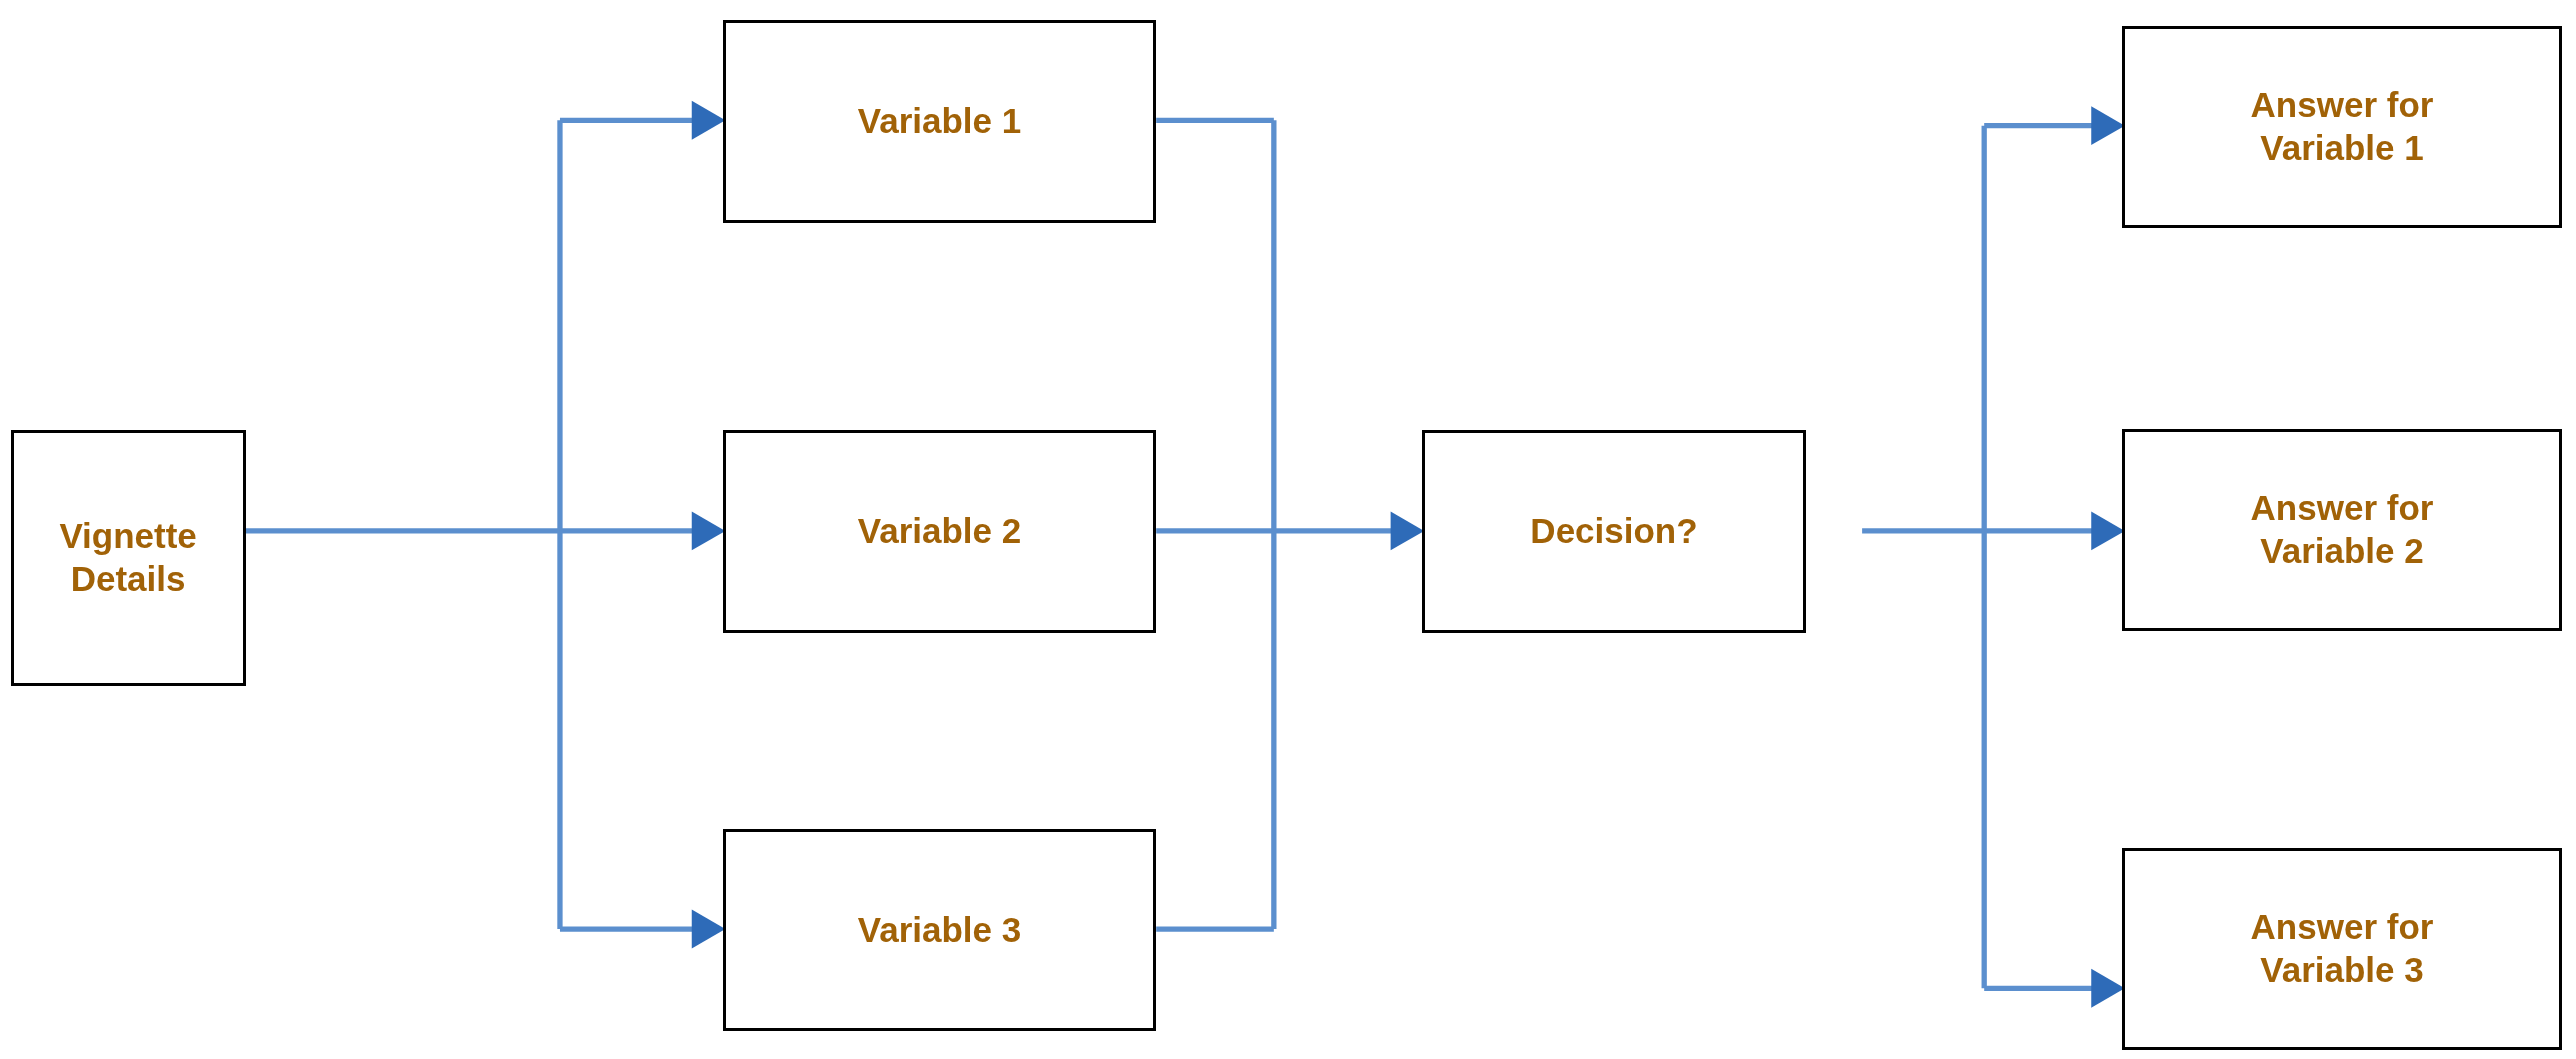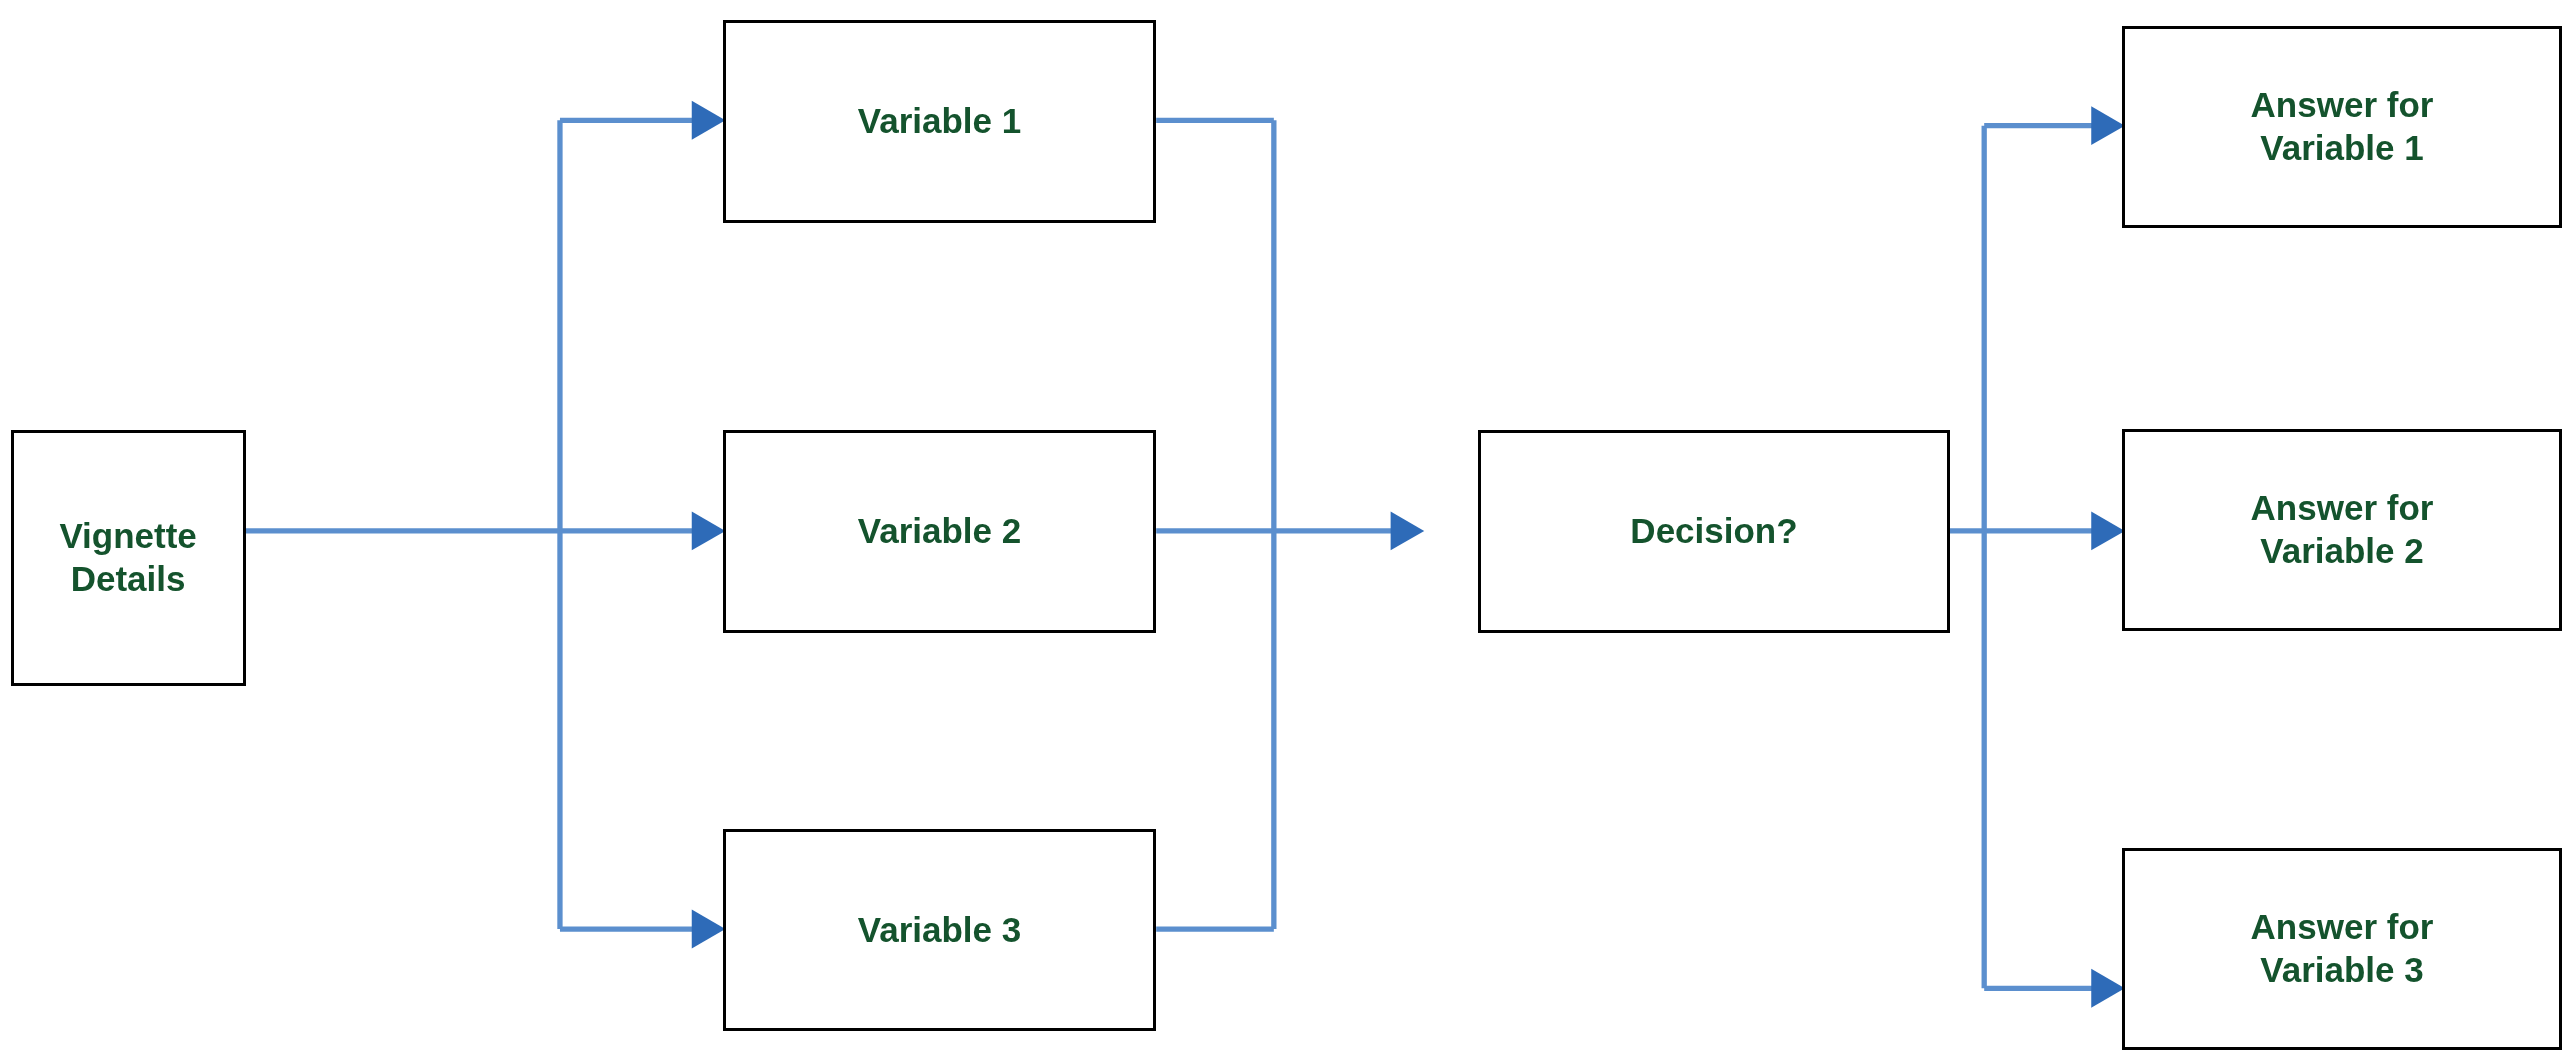--- a/index.html
+++ b/index.html
@@ -33,31 +33,31 @@
     align-items: center;
     justify-content: center;
     text-align: center;
     z-index: 3;
   }
   .node-label {
     font-family: "Liberation Sans", sans-serif;
     font-weight: bold;
     font-size: 35px;
     line-height: 1.22;
-    color: #14532d;
+    color: #a16207;
     white-space: pre-line;
     padding: 0 7px;
   }
   
   #node-variable-1 { left: 723px; top: 19.5px;  width: 433px; height: 203px; }
   #node-answer-1   { left: 2122px; top: 26px; width: 440px; height: 202px; }
   
   #node-vignette-details { left: 10.6px;  top: 430px; width: 235px; height: 256px; }
   #node-variable-2       { left: 723px; top: 430px; width: 433px; height: 203px; }
-  #node-decision         { left: 1478px; top: 430px; width: 472px; height: 203px; }
+  #node-decision         { left: 1422px; top: 430px; width: 384px; height: 203px; }
   #node-answer-2         { left: 2122px; top: 429px; width: 440px; height: 202px; }
   
   #node-variable-3 { left: 723px;  top: 829px; width: 433px; height: 202px; }
   #node-answer-3   { left: 2122px; top: 848px; width: 440px; height: 202px; }
 
   .conn { fill: none; stroke: #5b8fce; stroke-width: 6; }
   .arrow-head { fill: #2e6bb8; stroke: none; }
 </style>
 </head>
 <body>

